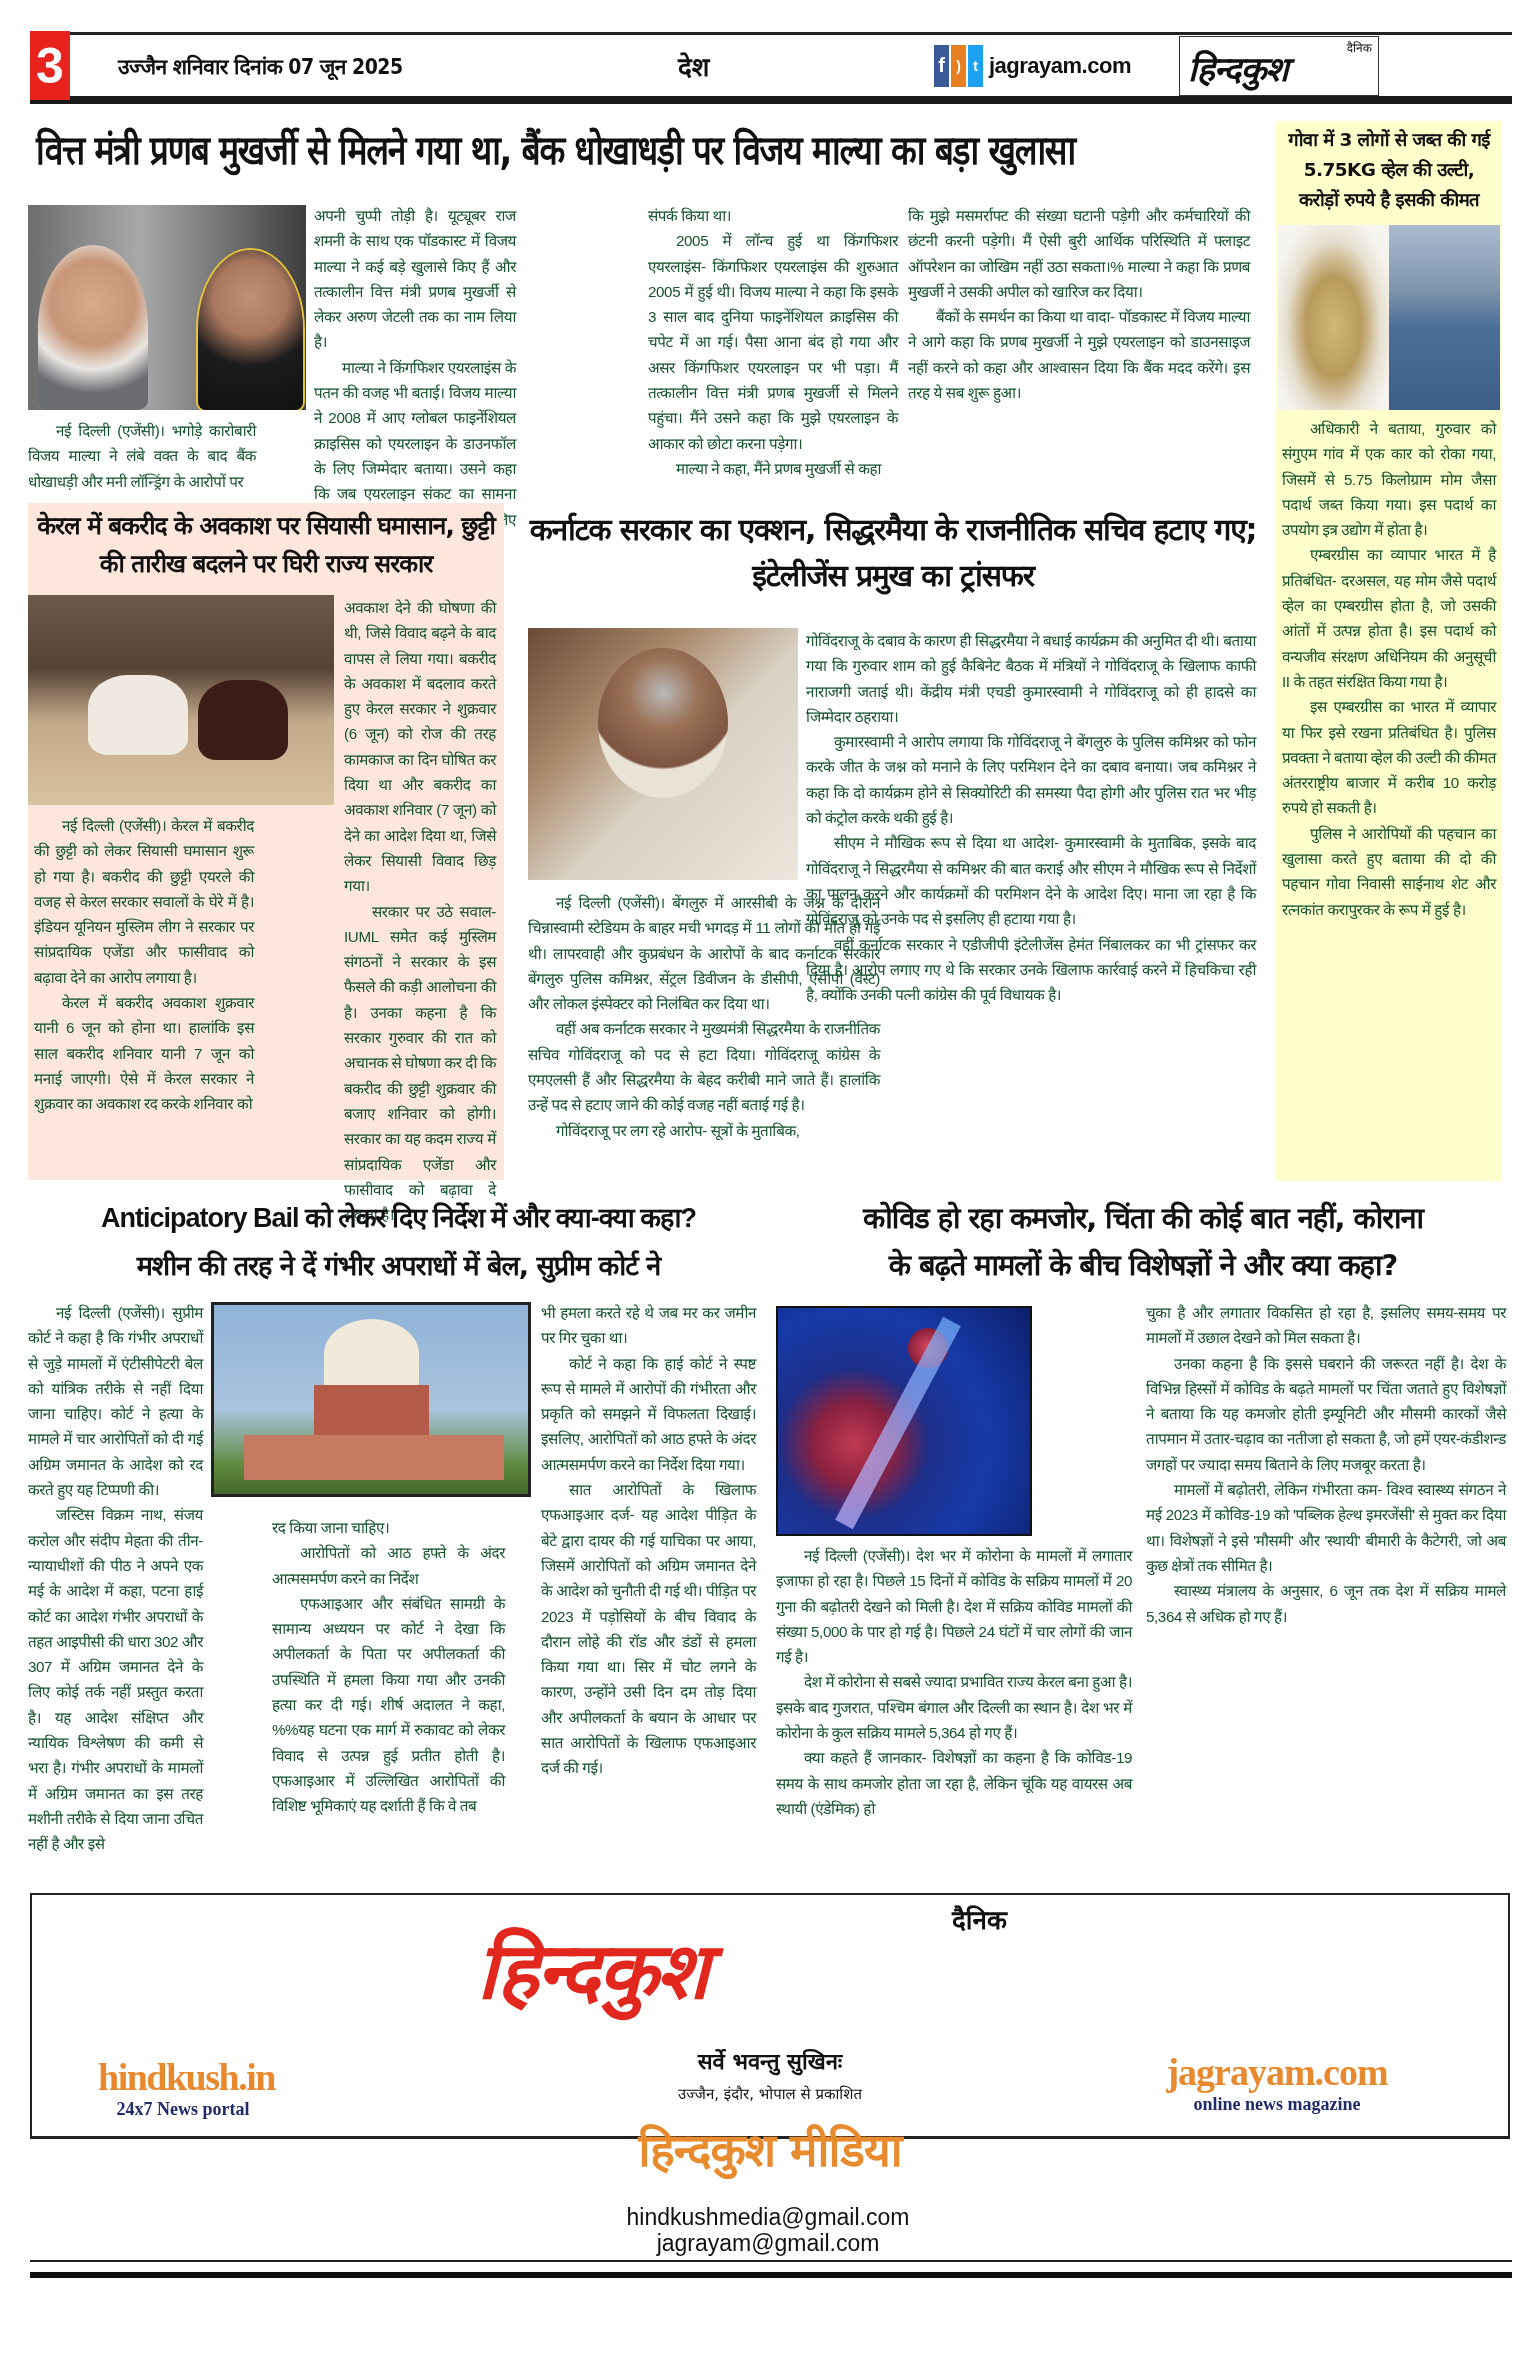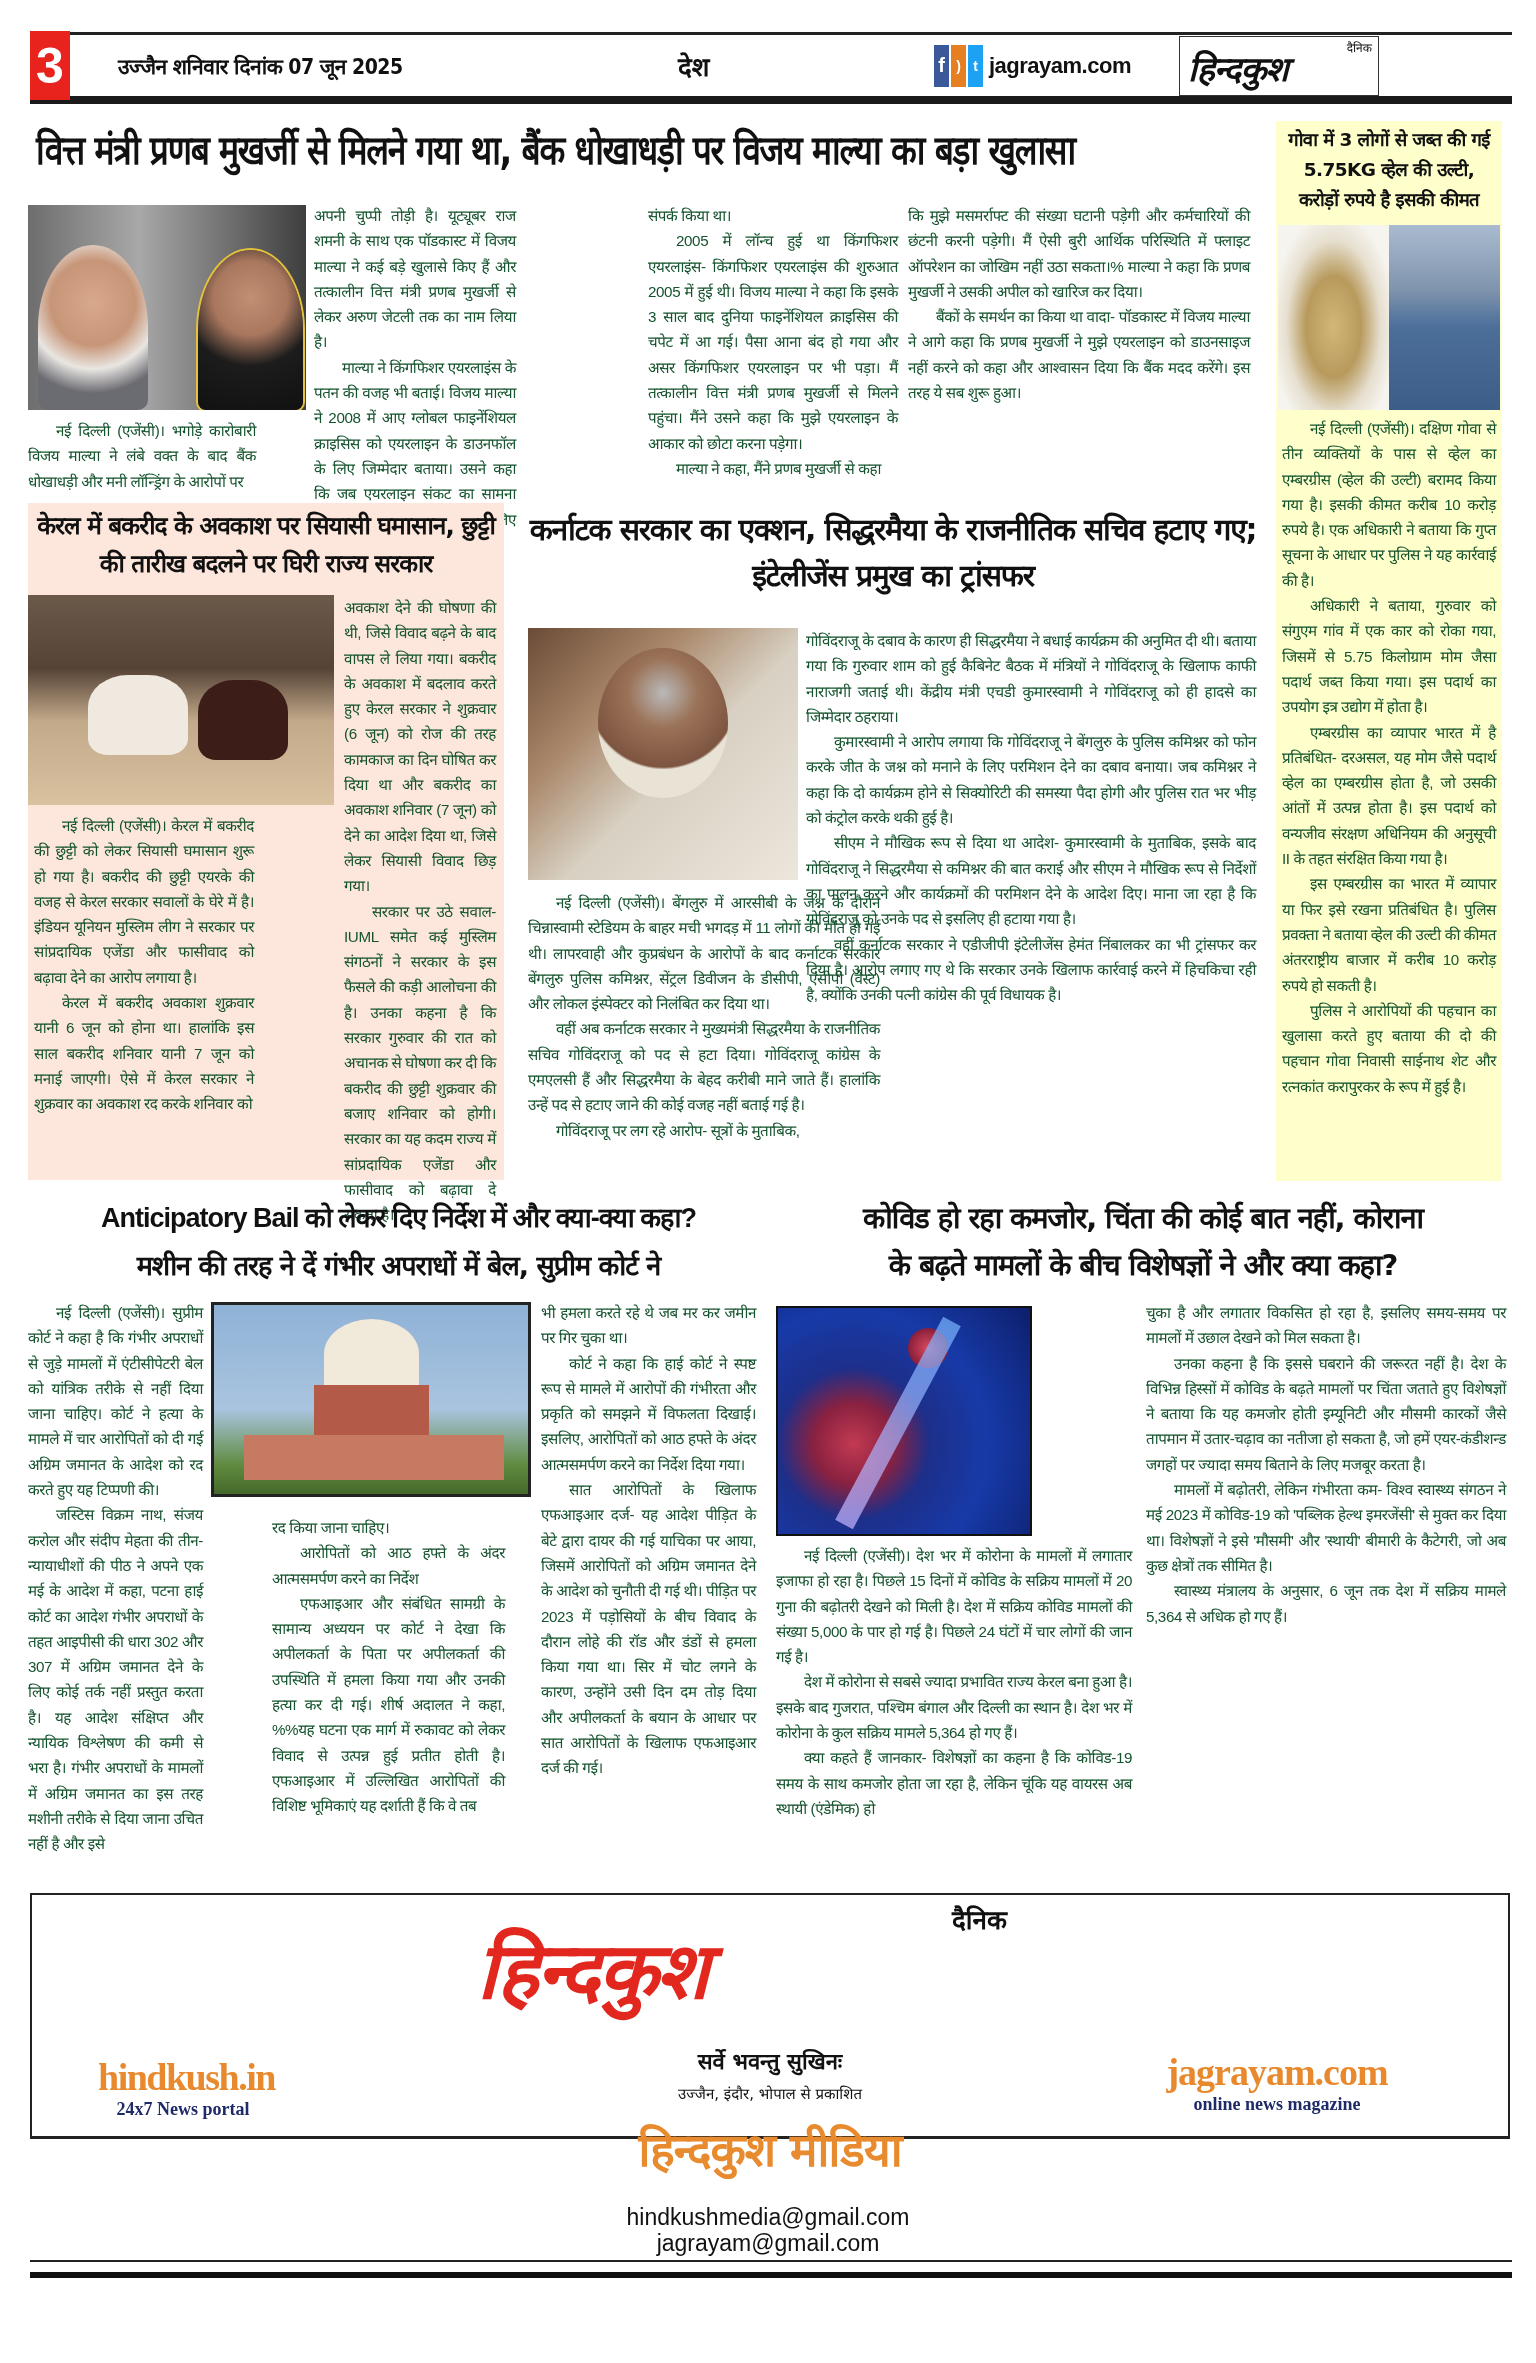--- a/index.html
+++ b/index.html
@@ -101,40 +101,39 @@
   <p>बैंकों के समर्थन का किया था वादा- पॉडकास्ट में विजय माल्या ने आगे कहा कि प्रणब मुखर्जी ने मुझे एयरलाइन को डाउनसाइज नहीं करने को कहा और आश्वासन दिया कि बैंक मदद करेंगे। इस तरह ये सब शुरू हुआ।</p>
 </div>
 
 <aside class="goa">
   <div class="goa-head">गोवा में 3 लोगों से जब्त की गई 5.75KG व्हेल की उल्टी, करोड़ों रुपये है इसकी कीमत</div>
   <div style="display:flex; margin:6px 2px 0 2px; height:185px;">
     <div style="flex:1; background: radial-gradient(ellipse at 50% 55%, #d2b779 0%, #b89a5d 35%, #e6dfcf 60%, #f6f4ef 80%);"></div>
     <div style="flex:1; background: linear-gradient(180deg, #aabbd0 0%, #7f94ad 35%, #4c6f9a 55%, #3b5d88 100%);"></div>
   </div>
   <div class="col-text" style="padding:6px 6px 0 6px;">
-    <p>नई दिल्ली (एजेंसी)। दक्षिण गोवा से तीन व्यक्तियों के पास से व्हेल का एम्बरग्रीस (व्हेल की उल्टी) बरामद किया गया है। इसकी कीमत करीब 10 करोड़ रुपये है। एक अधिकारी ने बताया कि गुप्त सूचना के आधार पर पुलिस ने यह कार्रवाई की है।</p>
     <p>अधिकारी ने बताया, गुरुवार को संगुएम गांव में एक कार को रोका गया, जिसमें से 5.75 किलोग्राम मोम जैसा पदार्थ जब्त किया गया। इस पदार्थ का उपयोग इत्र उद्योग में होता है।</p>
     <p>एम्बरग्रीस का व्यापार भारत में है प्रतिबंधित- दरअसल, यह मोम जैसे पदार्थ व्हेल का एम्बरग्रीस होता है, जो उसकी आंतों में उत्पन्न होता है। इस पदार्थ को वन्यजीव संरक्षण अधिनियम की अनुसूची II के तहत संरक्षित किया गया है।</p>
     <p>इस एम्बरग्रीस का भारत में व्यापार या फिर इसे रखना प्रतिबंधित है। पुलिस प्रवक्ता ने बताया व्हेल की उल्टी की कीमत अंतरराष्ट्रीय बाजार में करीब 10 करोड़ रुपये हो सकती है।</p>
     <p>पुलिस ने आरोपियों की पहचान का खुलासा करते हुए बताया की दो की पहचान गोवा निवासी साईनाथ शेट और रत्नकांत करापुरकर के रूप में हुई है।</p>
   </div>
 </aside>
 
 <section class="kerala">
   <div class="kerala-head">केरल में बकरीद के अवकाश पर सियासी घमासान, छुट्टी की तारीख बदलने पर घिरी राज्य सरकार</div>
   <div class="img" style="left:0; top:92px; width:306px; height:210px; background: linear-gradient(180deg, #6b5a4a 0%, #554336 35%, #c2a98a 60%, #d9c2a0 100%);">
     <div style="position:absolute; left:60px; top:80px; width:100px; height:80px; background:#efe9df; border-radius:40% 40% 20% 20%;"></div>
     <div style="position:absolute; left:170px; top:85px; width:90px; height:80px; background:#3c1d18; border-radius:40% 40% 20% 20%;"></div>
   </div>
   <div class="col-text" style="position:absolute; left:316px; top:92px; width:152px;">
     <p class="noind">अवकाश देने की घोषणा की थी, जिसे विवाद बढ़ने के बाद वापस ले लिया गया। बकरीद के अवकाश में बदलाव करते हुए केरल सरकार ने शुक्रवार (6 जून) को रोज की तरह कामकाज का दिन घोषित कर दिया था और बकरीद का अवकाश शनिवार (7 जून) को देने का आदेश दिया था, जिसे लेकर सियासी विवाद छिड़ गया।</p>
     <p>सरकार पर उठे सवाल- IUML समेत कई मुस्लिम संगठनों ने सरकार के इस फैसले की कड़ी आलोचना की है। उनका कहना है कि सरकार गुरुवार की रात को अचानक से घोषणा कर दी कि बकरीद की छुट्टी शुक्रवार की बजाए शनिवार को होगी। सरकार का यह कदम राज्य में सांप्रदायिक एजेंडा और फासीवाद को बढ़ावा दे सकता है।</p>
   </div>
   <div class="col-text" style="position:absolute; left:6px; top:310px; width:220px;">
-    <p>नई दिल्ली (एजेंसी)। केरल में बकरीद की छुट्टी को लेकर सियासी घमासान शुरू हो गया है। बकरीद की छुट्टी एयरके की वजह से केरल सरकार सवालों के घेरे में है। इंडियन यूनियन मुस्लिम लीग ने सरकार पर सांप्रदायिक एजेंडा और फासीवाद को बढ़ावा देने का आरोप लगाया है।</p>
+    <p>नई दिल्ली (एजेंसी)। केरल में बकरीद की छुट्टी को लेकर सियासी घमासान शुरू हो गया है। बकरीद की छुट्टी एयरले की वजह से केरल सरकार सवालों के घेरे में है। इंडियन यूनियन मुस्लिम लीग ने सरकार पर सांप्रदायिक एजेंडा और फासीवाद को बढ़ावा देने का आरोप लगाया है।</p>
     <p>केरल में बकरीद अवकाश शुक्रवार यानी 6 जून को होना था। हालांकि इस साल बकरीद शनिवार यानी 7 जून को मनाई जाएगी। ऐसे में केरल सरकार ने शुक्रवार का अवकाश रद करके शनिवार को</p>
   </div>
 </section>
 
 <h2 class="h-karn">कर्नाटक सरकार का एक्शन, सिद्धरमैया के राजनीतिक सचिव हटाए गए; इंटेलीजेंस प्रमुख का ट्रांसफर</h2>
 <div class="img" style="left:528px; top:628px; width:270px; height:252px; background: linear-gradient(135deg, #6a4b36 0%, #a9876a 30%, #d8d0c2 55%, #ece6dc 100%);">
   <div style="position:absolute; left:70px; top:20px; width:130px; height:150px; border-radius:50%; background: radial-gradient(circle at 50% 30%, #b9b9b9 0%, #9b7358 28%, #7d5440 60%, #e9e3d6 62%);"></div>
 </div>
 <div class="col-text" style="position:absolute; left:528px; top:890px; width:352px;">
   <p>नई दिल्ली (एजेंसी)। बेंगलुरु में आरसीबी के जश्न के दौरान चिन्नास्वामी स्टेडियम के बाहर मची भगदड़ में 11 लोगों की मौत हो गई थी। लापरवाही और कुप्रबंधन के आरोपों के बाद कर्नाटक सरकार बेंगलुरु पुलिस कमिश्नर, सेंट्रल डिवीजन के डीसीपी, एसीपी (वेस्ट) और लोकल इंस्पेक्टर को निलंबित कर दिया था।</p>

